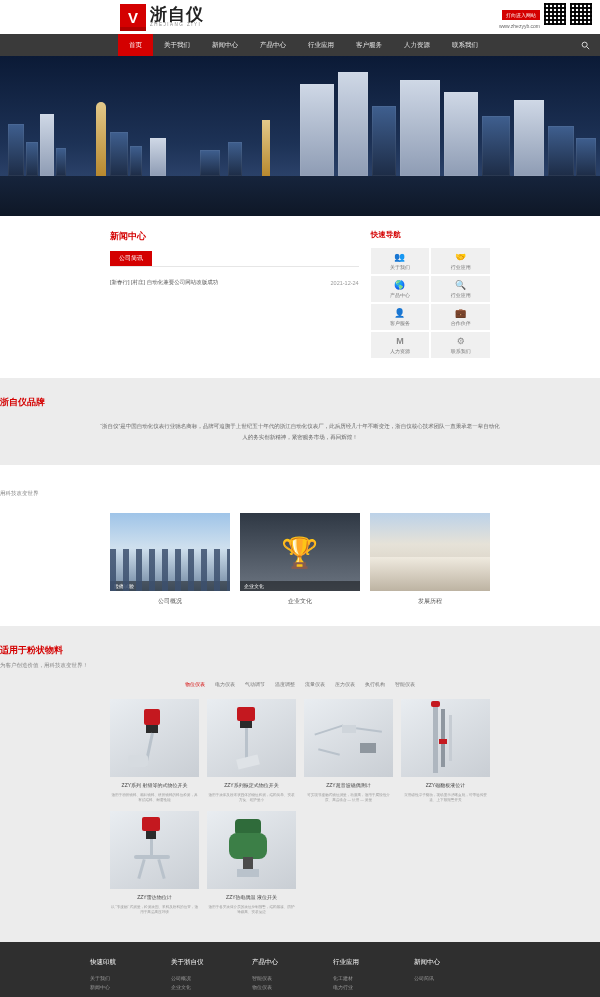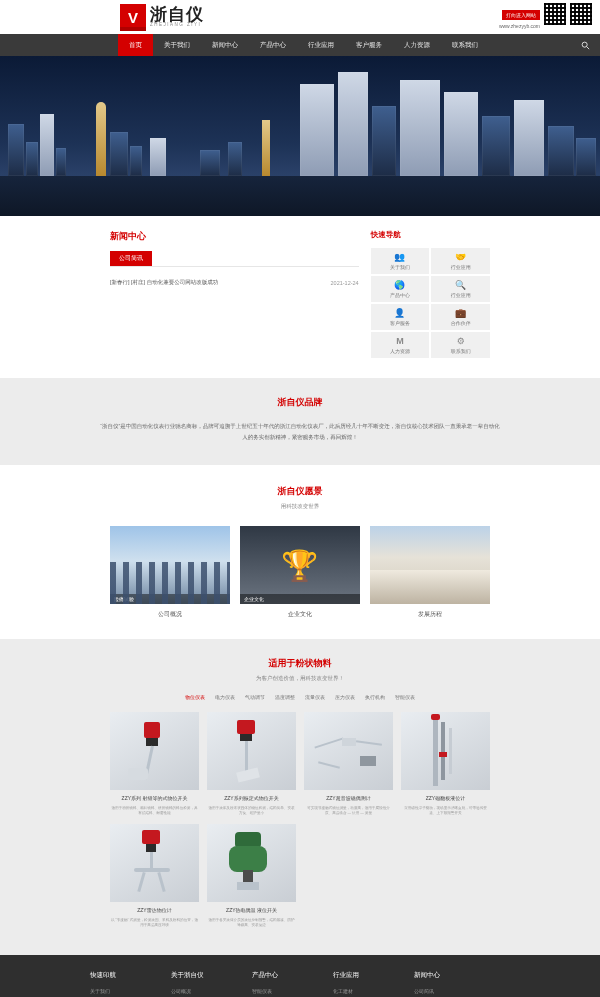--- a/index.html
+++ b/index.html
@@ -127,21 +127,21 @@
   .quick-cell {
     background: #f0f0f0; height: 26px;
     display: flex; flex-direction: column; align-items: center; justify-content: center;
     gap: 2px;
   }
   .quick-ico { font-size: 9px; color: #8a8a8a; line-height: 1; }
   .quick-label { font-size: 5px; color: #777; }
 
   
   .sec-grey { background: #ececec; padding: 18px 0 22px; }
-  .center { text-align: center; }
+  .center { }
   .band-title { font-size: 9px; font-weight: bold; color: #d40000; }
   .band-sub { font-size: 5.5px; color: #888; margin-top: 5px; }
   .band-para {
     width: 400px; margin: 12px auto 0;
     font-size: 5.5px; line-height: 2; color: #666; text-align: center;
   }
 
   
   .cards { display: flex; gap: 10px; justify-content: center; margin-top: 16px; }
   .card { width: 120px; }
@@ -323,21 +323,20 @@
 
 <div class="sec-grey">
   <div class="center">
     <div class="band-title">浙自仪品牌</div>
   </div>
   <div class="band-para">“浙自仪”是中国自动化仪表行业驰名商标，品牌可追溯于上世纪五十年代的浙江自动化仪表厂，此后历经几十年不断变迁，浙自仪核心技术团队一直秉承老一辈自动化人的务实创新精神，紧密服务市场，再回辉煌！</div>
 </div>
 
 <div class="sec-white" style="padding-top:20px;">
   <div class="center">
-    <div class="band-title">浙自仪愿景</div>
     <div class="band-sub">用科技改变世界</div>
   </div>
   <div class="cards">
     <div class="card">
       <div class="card-img img-city">
         <div class="card-cap">险痛试验</div>
       </div>
       <div class="card-title">公司概况</div>
     </div>
     <div class="card">

